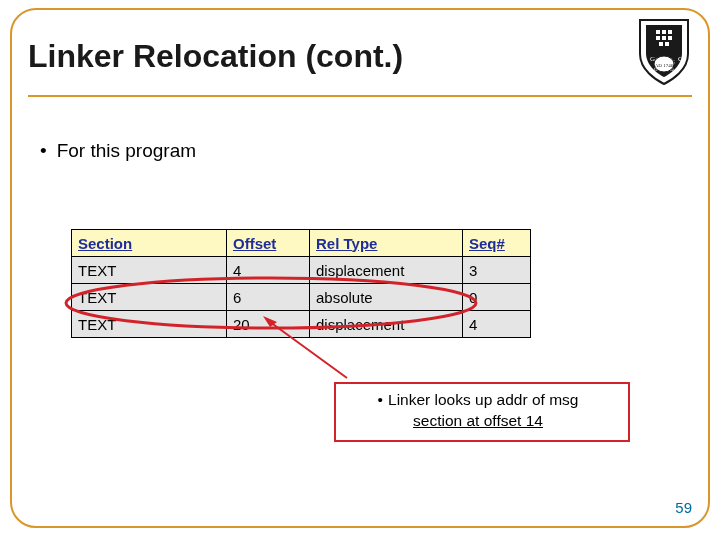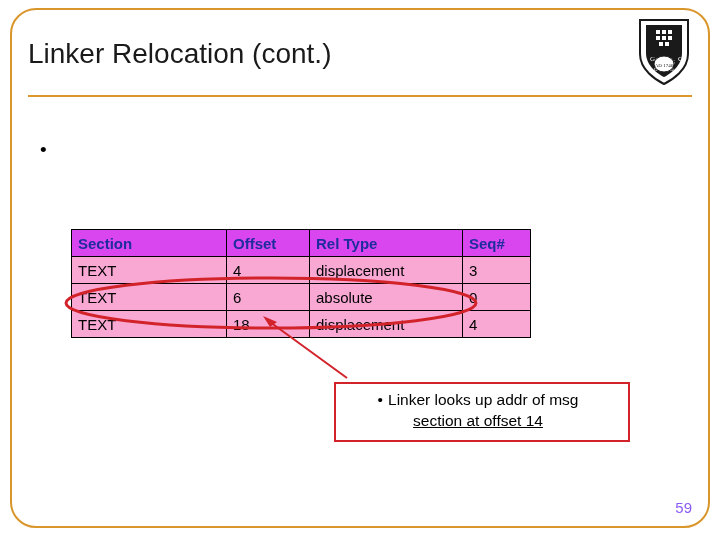--- a/index.html
+++ b/index.html
@@ -26,22 +26,22 @@
     border-radius: 26px;
     box-sizing: border-box;
   }
 
   
   .title {
     position: absolute;
     left: 28px;
     top: 38px;
     width: 560px;
-    font-size: 28px;
-    font-weight: normal;
+    font-size: 32px;
+    font-weight: bold;
     color: #1a1a1a;
     letter-spacing: 0px;
     white-space: nowrap;
   }
   .title-rule {
     position: absolute;
     left: 28px;
     top: 95px;
     width: 664px;
     height: 2px;
@@ -82,26 +82,27 @@
     border-collapse: collapse;
     font-size: 15px;
     color: #000000;
   }
   .rel-table th, .rel-table td {
     border: 1px solid #000000;
     text-align: left;
     padding: 3px 6px 3px 6px;
     height: 20px;
     vertical-align: middle;
-    background: #f9a8d4;
+    background: #e5e5e5;
   }
   .rel-table thead th {
     color: #1f2d9c;
     font-weight: bold;
-    background: #d946ef;
+    background: #fef9c3;
+    text-decoration: underline;
   }
   .col-section { width: 142px; }
   .col-offset  { width: 70px; }
   .col-reltype { width: 140px; }
   .col-seq     { width: 55px; }
 
   
   .overlay {
     position: absolute;
     left: 0; top: 0;
@@ -130,21 +131,21 @@
   }
   .callout .cl-row .b { margin-right: 5px; }
   .callout .cl-row-last { white-space: nowrap; text-decoration: underline; }
 
   
   .slide-number {
     position: absolute;
     right: 28px;
     bottom: 24px;
     font-size: 15px;
-    color: #8b5cf6;
+    color: #0369a1;
   }
 </style>
 </head>
 <body>
 
 <div class="slide-frame"></div>
 
 <div class="title">Linker Relocation (cont.)</div>
 <div class="title-rule"></div>
 
@@ -170,20 +171,21 @@
       <text x="28" y="57" font-size="5">D</text>
       <text x="44" y="57" font-size="5">D</text>
     </g>
     <ellipse cx="38" cy="50" rx="10" ry="8" fill="#ffffff" stroke="#1a1a1a" stroke-width="1"></ellipse>
     <text x="38" y="53" fill="#1a1a1a" font-family="Liberation Serif, serif" font-size="5" text-anchor="middle">AD 1746</text>
   </svg>
 </div>
 
 <div class="bullet-line">
   <span class="bullet-dot">•</span>
+  <span>For this program</span>
 </div>
 
 <table class="rel-table">
   <thead>
     <tr>
       <th class="col-section">Section</th>
       <th class="col-offset">Offset</th>
       <th class="col-reltype">Rel Type</th>
       <th class="col-seq">Seq#</th>
     </tr>
@@ -196,21 +198,21 @@
       <td>3</td>
     </tr>
     <tr>
       <td>TEXT</td>
       <td>6</td>
       <td>absolute</td>
       <td>0</td>
     </tr>
     <tr>
       <td>TEXT</td>
-      <td>18</td>
+      <td>20</td>
       <td>displacement</td>
       <td>4</td>
     </tr>
   </tbody>
 </table>
 
 <svg class="overlay">
 
   <ellipse cx="271" cy="303" rx="205" ry="25" fill="none" stroke="#d2232a" stroke-width="3"></ellipse>
 

